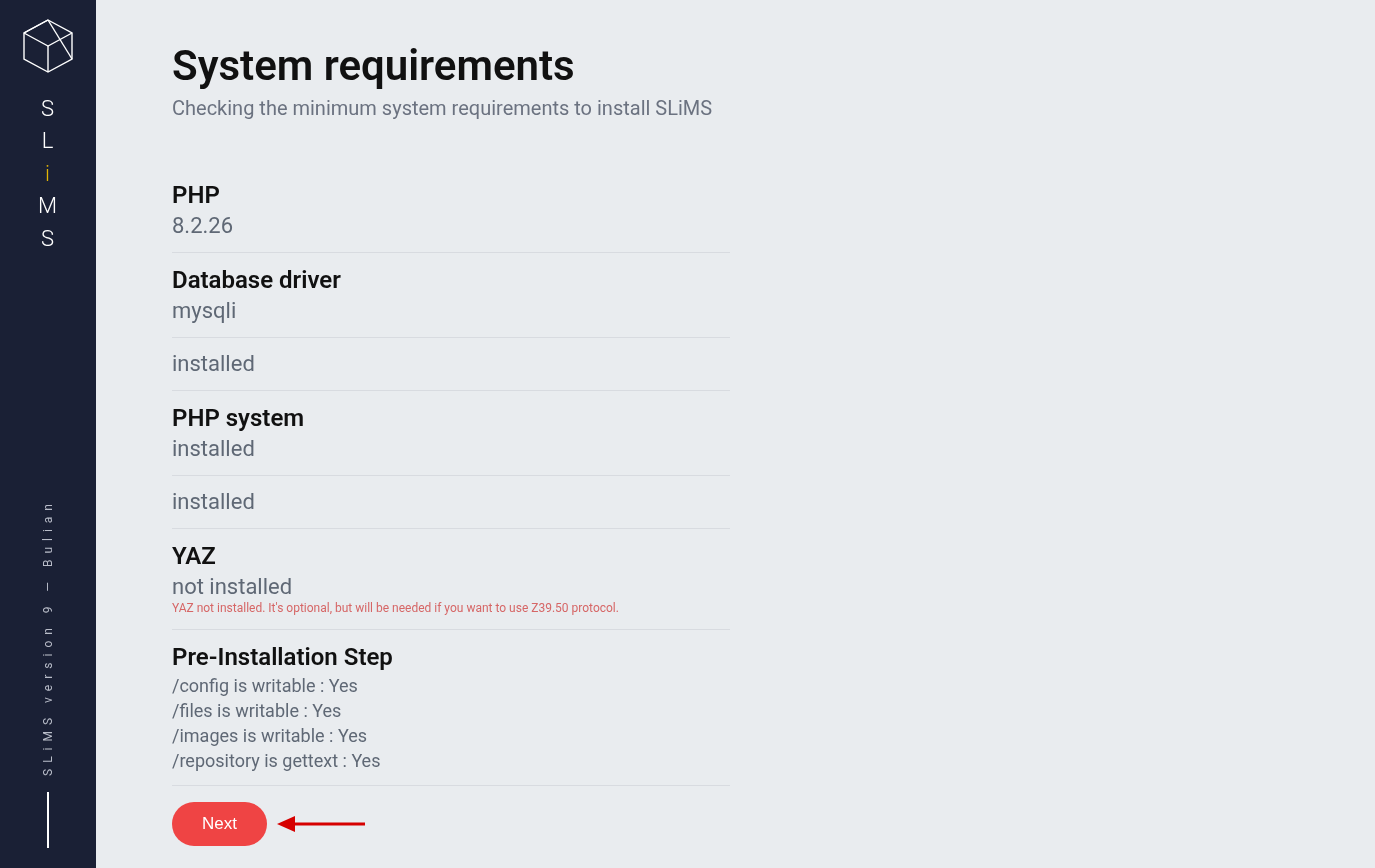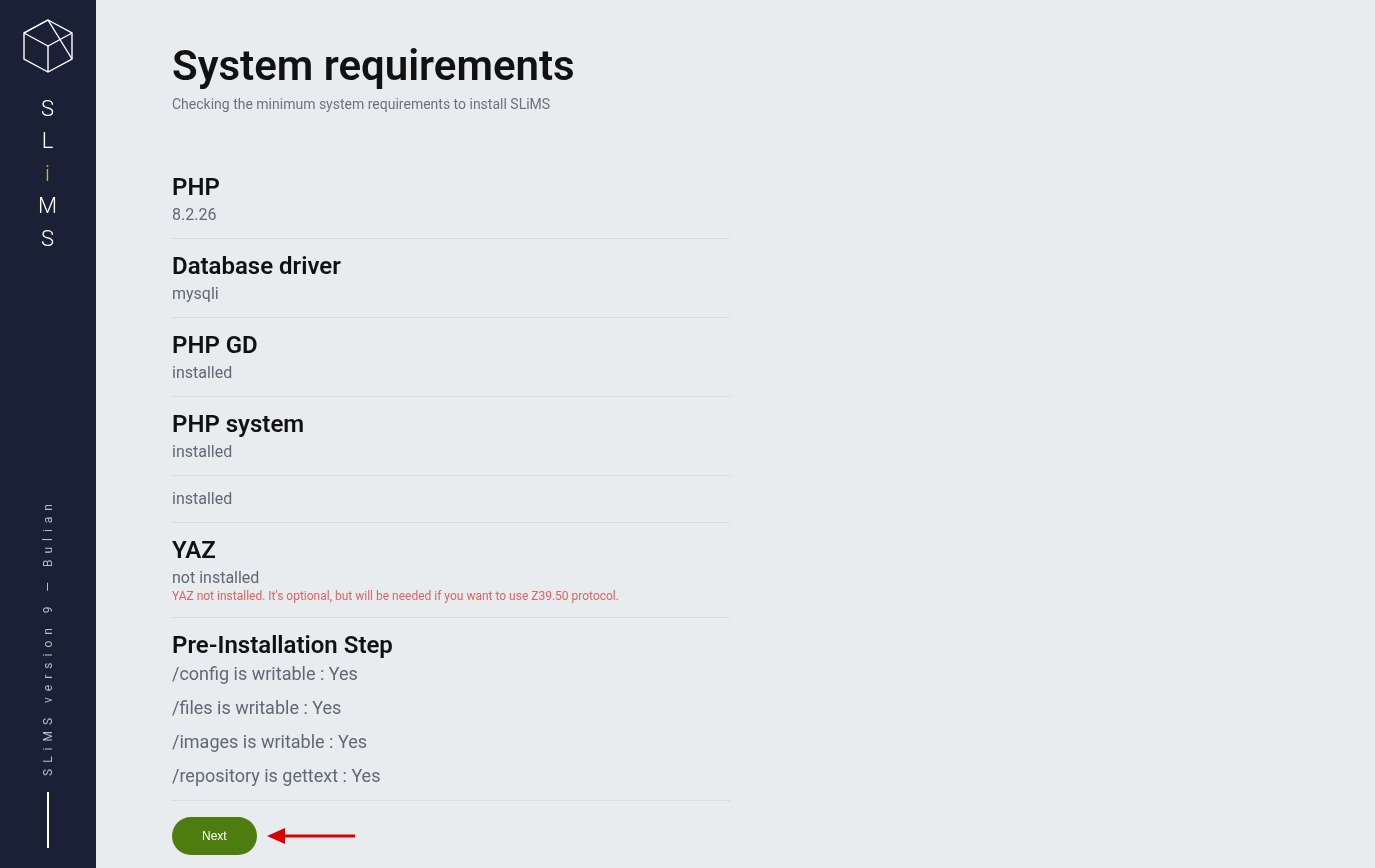--- a/index.html
+++ b/index.html
@@ -58,67 +58,67 @@
       padding: 41px 76px 0 76px;
       overflow: auto;
     }
     h1 {
       font-size: 42px;
       font-weight: 600;
       color: #111;
       margin-bottom: 6px;
     }
     .subtitle {
-      font-size: 14px;
+      font-size: 20px;
       color: #6b7280;
       margin-bottom: 48px;
       font-weight: 400;
     }
     .check-list { width: 558px; }
     .check-item {
       padding: 13px 0 14px 0;
       border-bottom: 1px solid #d8dbe0;
     }
     .check-item h3 {
       font-size: 24px;
       font-weight: 650;
       color: #111;
       margin-bottom: 4px;
     }
     .check-item .value {
-      font-size: 16px;
+      font-size: 22px;
       color: #5f6875;
       font-weight: 400;
     }
     .check-item .warning {
       font-size: 12px;
       color: #d66666;
       font-weight: 400;
       margin-top: 2px;
     }
     .pre-lines {
       font-size: 18px;
       color: #5f6875;
       font-weight: 400;
       display: flex;
       flex-direction: column;
-      gap: 13px;
+      gap: 4px;
     }
     .next-row {
       display: flex;
       align-items: center;
       gap: 10px;
       margin-top: 16px;
     }
     .next-btn {
-      background: #4d7c0f;
+      background: #ef4444;
       color: #fff;
       border: none;
       padding: 12px 30px;
-      font-size: 12px;
+      font-size: 17px;
       border-radius: 28px;
       cursor: pointer;
       font-weight: 400;
     }
     .arrow {
       width: 88px;
       height: 22px;
     }
   </style>
 </head>
@@ -152,21 +152,20 @@
   <div class="check-list" id="checks">
       <div class="check-item">
         <h3>PHP</h3>
         <div class="value">8.2.26</div>
       </div>
       <div class="check-item">
         <h3>Database driver</h3>
         <div class="value">mysqli</div>
       </div>
       <div class="check-item">
-        <h3>PHP GD</h3>
         <div class="value">installed</div>
       </div>
       <div class="check-item">
         <h3>PHP system</h3>
         <div class="value">installed</div>
       </div>
       <div class="check-item">
         <div class="value">installed</div>
       </div>
       <div class="check-item">

